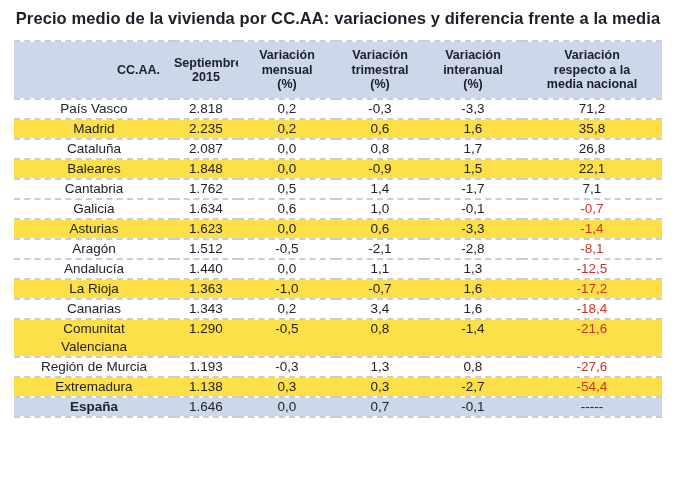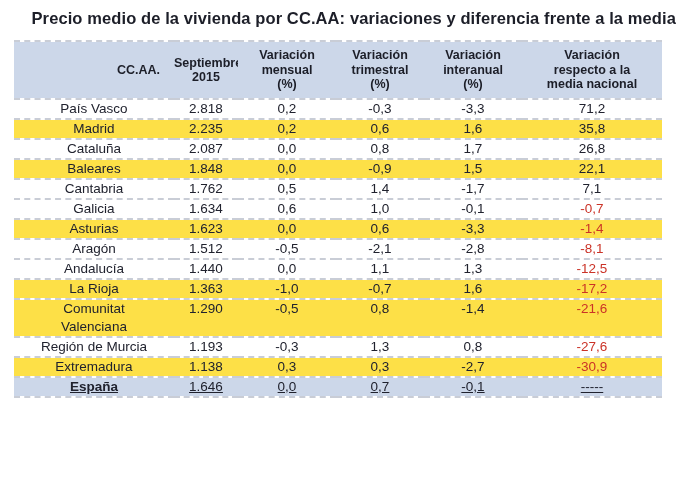--- a/index.html
+++ b/index.html
@@ -15,21 +15,21 @@
     position: relative;
     width: 676px;
     height: 484px;
     background: #ffffff;
   }
   .title {
     position: absolute;
     top: 9px;
     left: 0;
     width: 676px;
-    text-align: right;
+    text-align: center;
     font-size: 16.5px;
     font-weight: 600;
     letter-spacing: 0.1px;
     color: #1c1e28;
   }
   table.price-table {
     position: absolute;
     top: 40px;
     left: 14px;
     width: 648px;
@@ -42,21 +42,20 @@
   table.price-table td {
     padding: 0;
     background-clip: padding-box;
     border-top: 2px dashed #c9cdd6;
     vertical-align: top;
     overflow: hidden;
     white-space: normal;
   }
   table.price-table tr:last-child td {
     border-bottom: 2px dashed #c9cdd6;
-    text-decoration: underline;
   }
   table.price-table th {
     height: 56px;
     vertical-align: middle;
     background: #ccd7e9;
     font-weight: bold;
     font-size: 12.5px;
     line-height: 14.5px;
     text-align: center;
     color: #1c1e28;
@@ -189,20 +188,28 @@
           <td class="value-cell negative">-12,5</td>
         </tr>
         <tr class="shaded">
           <td class="name-cell">La Rioja</td>
           <td class="value-cell">1.363</td>
           <td class="value-cell">-1,0</td>
           <td class="value-cell">-0,7</td>
           <td class="value-cell">1,6</td>
           <td class="value-cell negative">-17,2</td>
         </tr>
+        <tr>
+          <td class="name-cell">Canarias</td>
+          <td class="value-cell">1.343</td>
+          <td class="value-cell">0,2</td>
+          <td class="value-cell">3,4</td>
+          <td class="value-cell">1,6</td>
+          <td class="value-cell negative">-18,4</td>
+        </tr>
         <tr class="shaded">
           <td class="name-cell">Comunitat<br>Valenciana</td>
           <td class="value-cell">1.290</td>
           <td class="value-cell">-0,5</td>
           <td class="value-cell">0,8</td>
           <td class="value-cell">-1,4</td>
           <td class="value-cell negative">-21,6</td>
         </tr>
         <tr>
           <td class="name-cell">Región de Murcia</td>
@@ -211,21 +218,21 @@
           <td class="value-cell">1,3</td>
           <td class="value-cell">0,8</td>
           <td class="value-cell negative">-27,6</td>
         </tr>
         <tr class="shaded">
           <td class="name-cell">Extremadura</td>
           <td class="value-cell">1.138</td>
           <td class="value-cell">0,3</td>
           <td class="value-cell">0,3</td>
           <td class="value-cell">-2,7</td>
-          <td class="value-cell negative">-30,9</td>
+          <td class="value-cell negative">-54,4</td>
         </tr>
         <tr class="total-row">
           <td class="name-cell">España</td>
           <td class="value-cell">1.646</td>
           <td class="value-cell">0,0</td>
           <td class="value-cell">0,7</td>
           <td class="value-cell">-0,1</td>
           <td class="value-cell">-----</td>
         </tr>
       </tbody>

